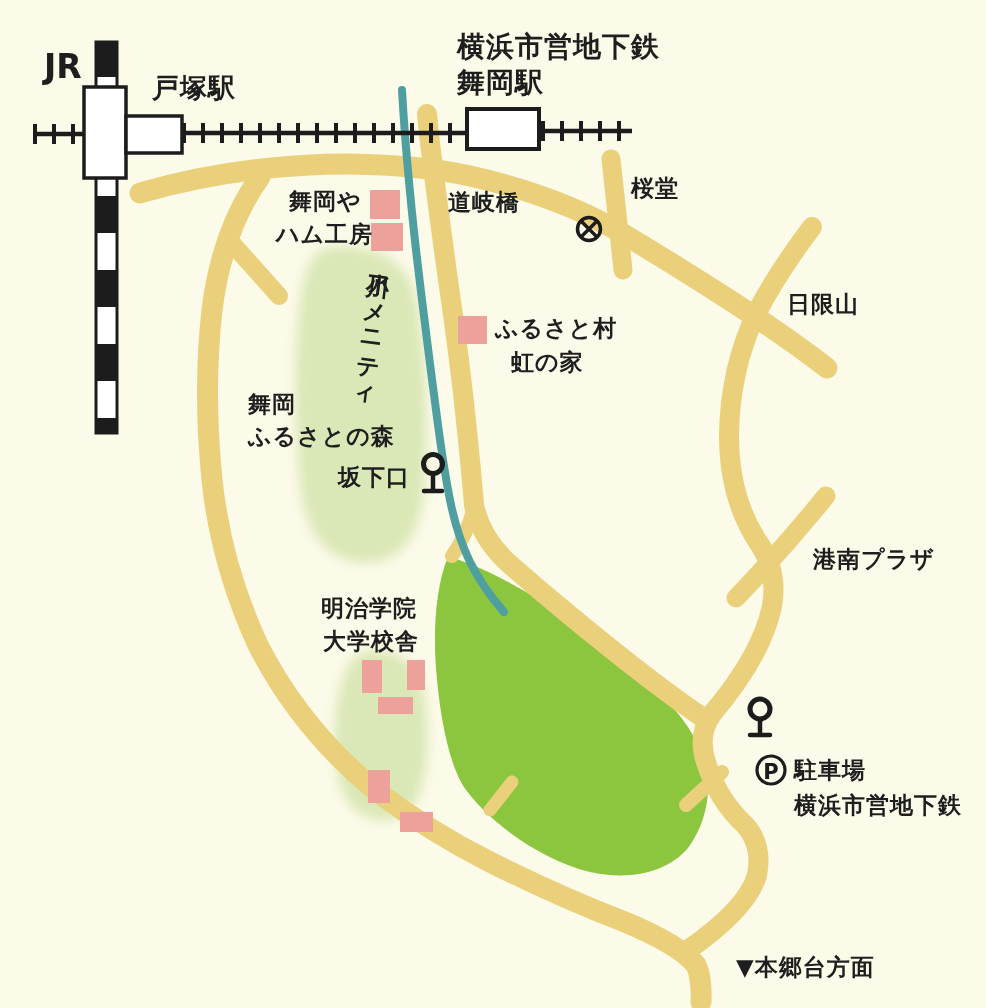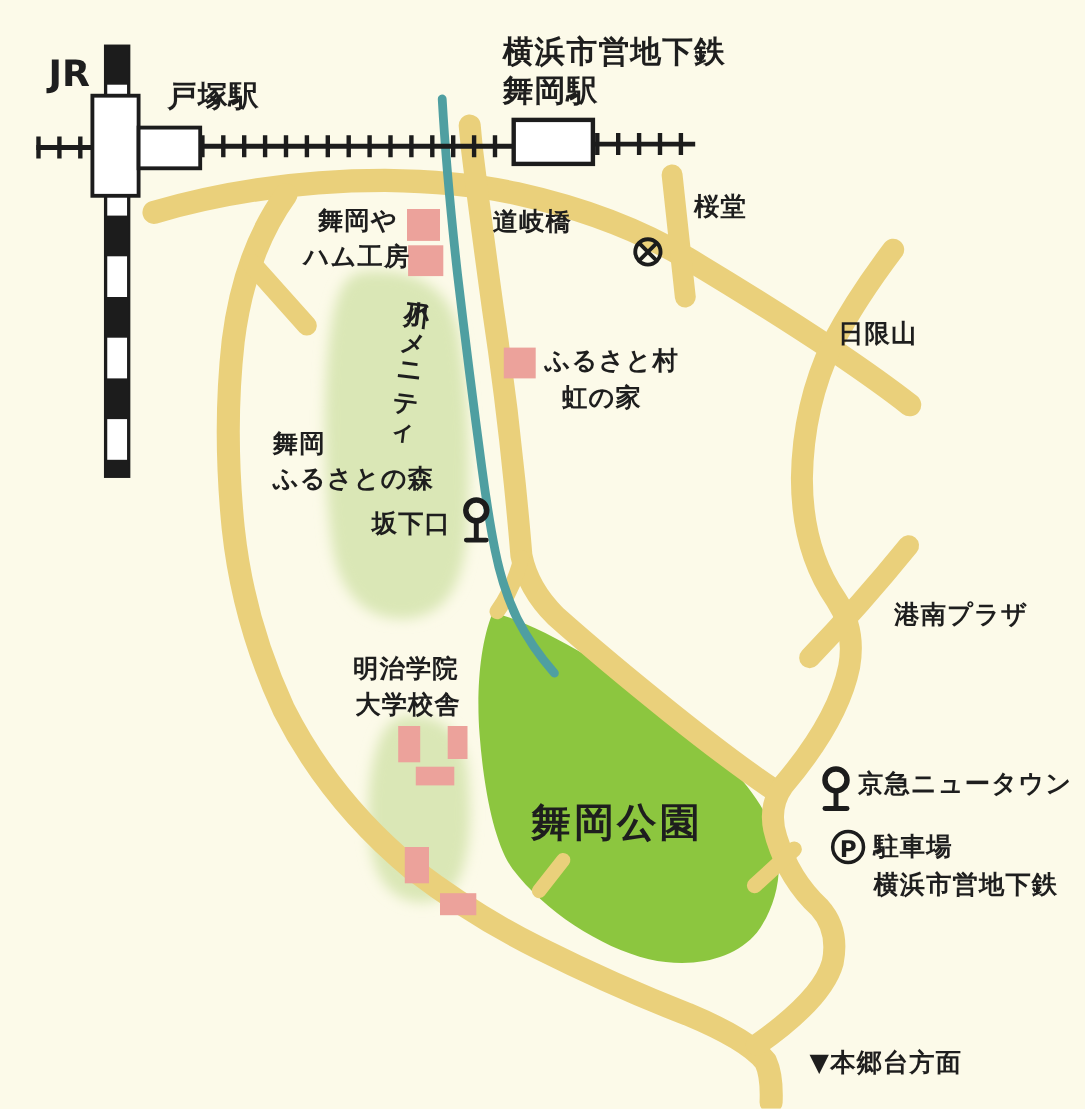--- a/index.html
+++ b/index.html
@@ -106,28 +106,26 @@
   <div class="lbl sz-big" style="left:457px;top:33px;">横浜市営地下鉄</div>
   <div class="lbl sz-big" style="left:457px;top:69px;">舞岡駅</div>
 
   <div class="lbl sz-reg" style="left:448px;top:191px;">道岐橋</div>
   <div class="lbl sz-reg" style="left:631px;top:177px;">桜堂</div>
   <div class="lbl sz-reg" style="left:289px;top:190px;">舞岡や</div>
   <div class="lbl sz-reg" style="left:276px;top:223px;">ハム工房</div>
   <div class="lbl sz-reg vert" style="left:370px;top:255px;">小川アメニティ</div>
   <div class="lbl sz-reg" style="left:495px;top:317px;">ふるさと村</div>
   <div class="lbl sz-reg" style="left:511px;top:351px;">虹の家</div>
-  <div class="lbl sz-reg" style="left:762px;top:293px;">日限山</div>
+  <div class="lbl sz-reg" style="left:787px;top:293px;">日限山</div>
 
   <div class="lbl sz-reg" style="left:248px;top:393px;">舞岡</div>
   <div class="lbl sz-reg" style="left:248px;top:425px;">ふるさとの森</div>
   <div class="lbl sz-reg" style="left:338px;top:466px;">坂下口</div>
   <div class="lbl sz-reg" style="left:813px;top:548px;">港南プラザ</div>
 
   <div class="lbl sz-reg" style="left:321px;top:597px;">明治学院</div>
   <div class="lbl sz-reg" style="left:323px;top:630px;">大学校舎</div>
-  <div class="lbl sz-park" style="left:483px;top:731px;">舞岡公園</div>
 
-  <div class="lbl sz-reg" style="left:780px;top:702px;">京急ニュータウン</div>
   <div class="lbl sz-reg" style="left:794px;top:759px;">駐車場</div>
   <div class="lbl sz-reg" style="left:794px;top:794px;">横浜市営地下鉄</div>
   <div class="lbl sz-reg" style="left:736px;top:956px;">▼本郷台方面</div>
 </div>
 
 </body></html>

